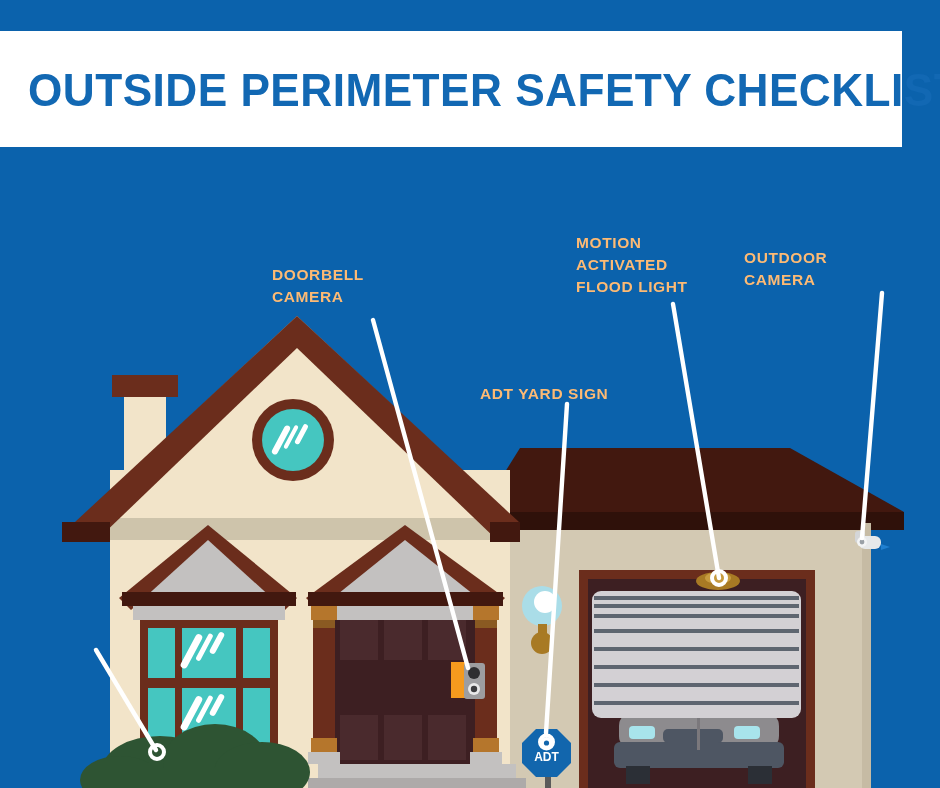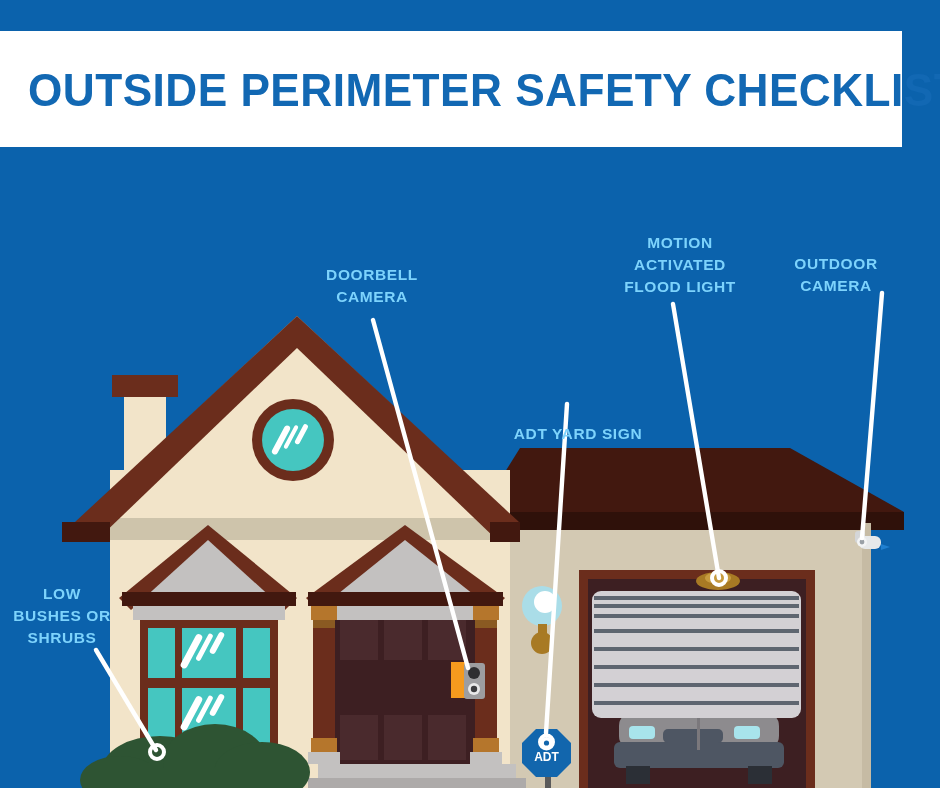--- a/index.html
+++ b/index.html
@@ -28,35 +28,35 @@
     letter-spacing:0.5px;
     line-height:1;
     white-space:nowrap;
     transform:scaleX(0.94);
     transform-origin:left center;
   }
 
   
   .label{
     position:absolute;
-    color:#7dd3fc;
+    color:#fdba74;
     font-family:"Liberation Sans", sans-serif;
     font-weight:bold;
     font-size:15.5px;
     line-height:1.42;
     letter-spacing:0.6px;
-    text-align:center;
+    text-align:left;
     white-space:pre-line;
     text-transform:uppercase;
   }
   #lbl-low-bushes{left:0px;top:583px;width:124px;}
   #lbl-doorbell{left:272px;top:264px;width:200px;}
-  #lbl-adt-sign{left:466px;top:383px;width:224px;margin-top:40px;}
+  #lbl-adt-sign{left:480px;top:383px;width:224px;}
   #lbl-flood{left:576px;top:232px;width:208px;}
-  #lbl-outdoor{left:744px;top:253px;width:184px;}
+  #lbl-outdoor{left:744px;top:247px;width:184px;}
 </style>
 </head>
 <body>
 
 <div id="stage">
 
   <svg id="art" viewBox="0 0 940 788" xmlns="http://www.w3.org/2000/svg">
 
     <rect x="0" y="0" width="940" height="788" fill="#0b62ac"></rect>
 
@@ -247,23 +247,20 @@
       <circle cx="157" cy="752" r="7"></circle>
       <circle cx="546.5" cy="742" r="6.5"></circle>
       <circle cx="719" cy="578" r="7"></circle>
     </g>
   </svg>
 
   <div class="banner">
     <div class="banner-title">OUTSIDE PERIMETER SAFETY CHECKLIST</div>
   </div>
 
-  <div class="label" id="lbl-low-bushes">LOW
-BUSHES OR
-SHRUBS</div>
 
   <div class="label" id="lbl-doorbell">DOORBELL
 CAMERA</div>
 
   <div class="label" id="lbl-adt-sign">ADT YARD SIGN</div>
 
   <div class="label" id="lbl-flood">MOTION
 ACTIVATED
 FLOOD LIGHT</div>
 

